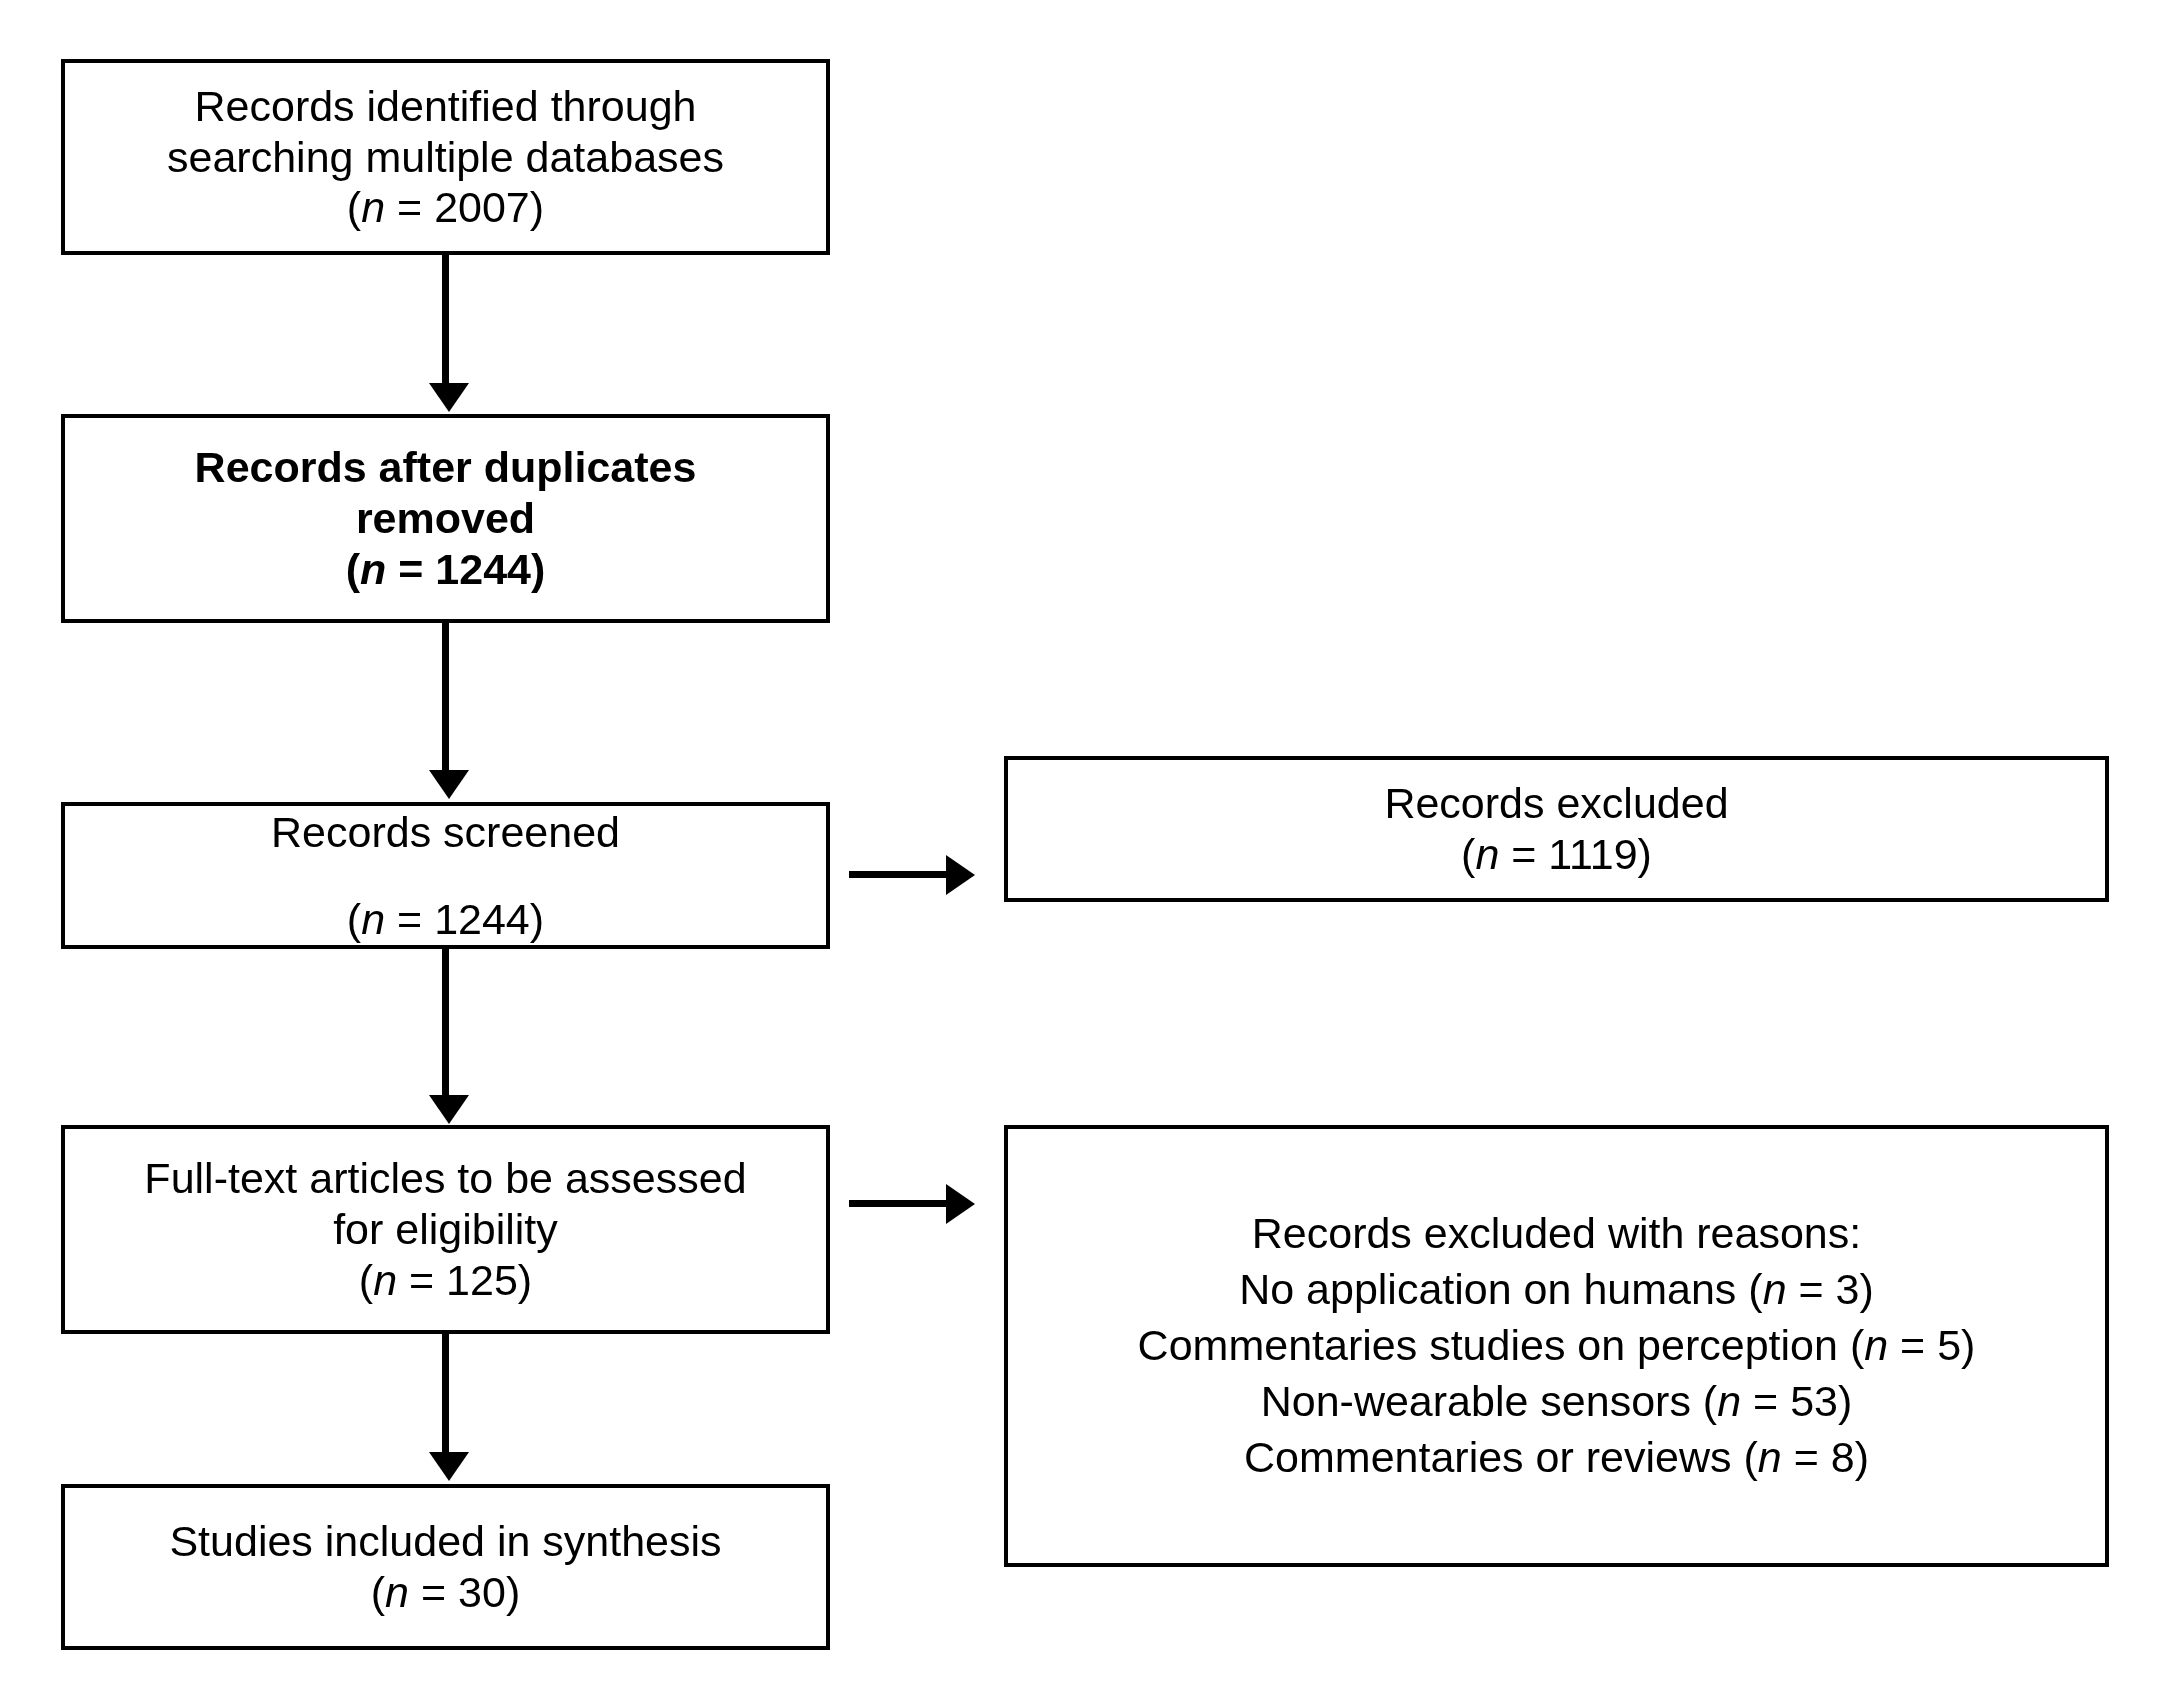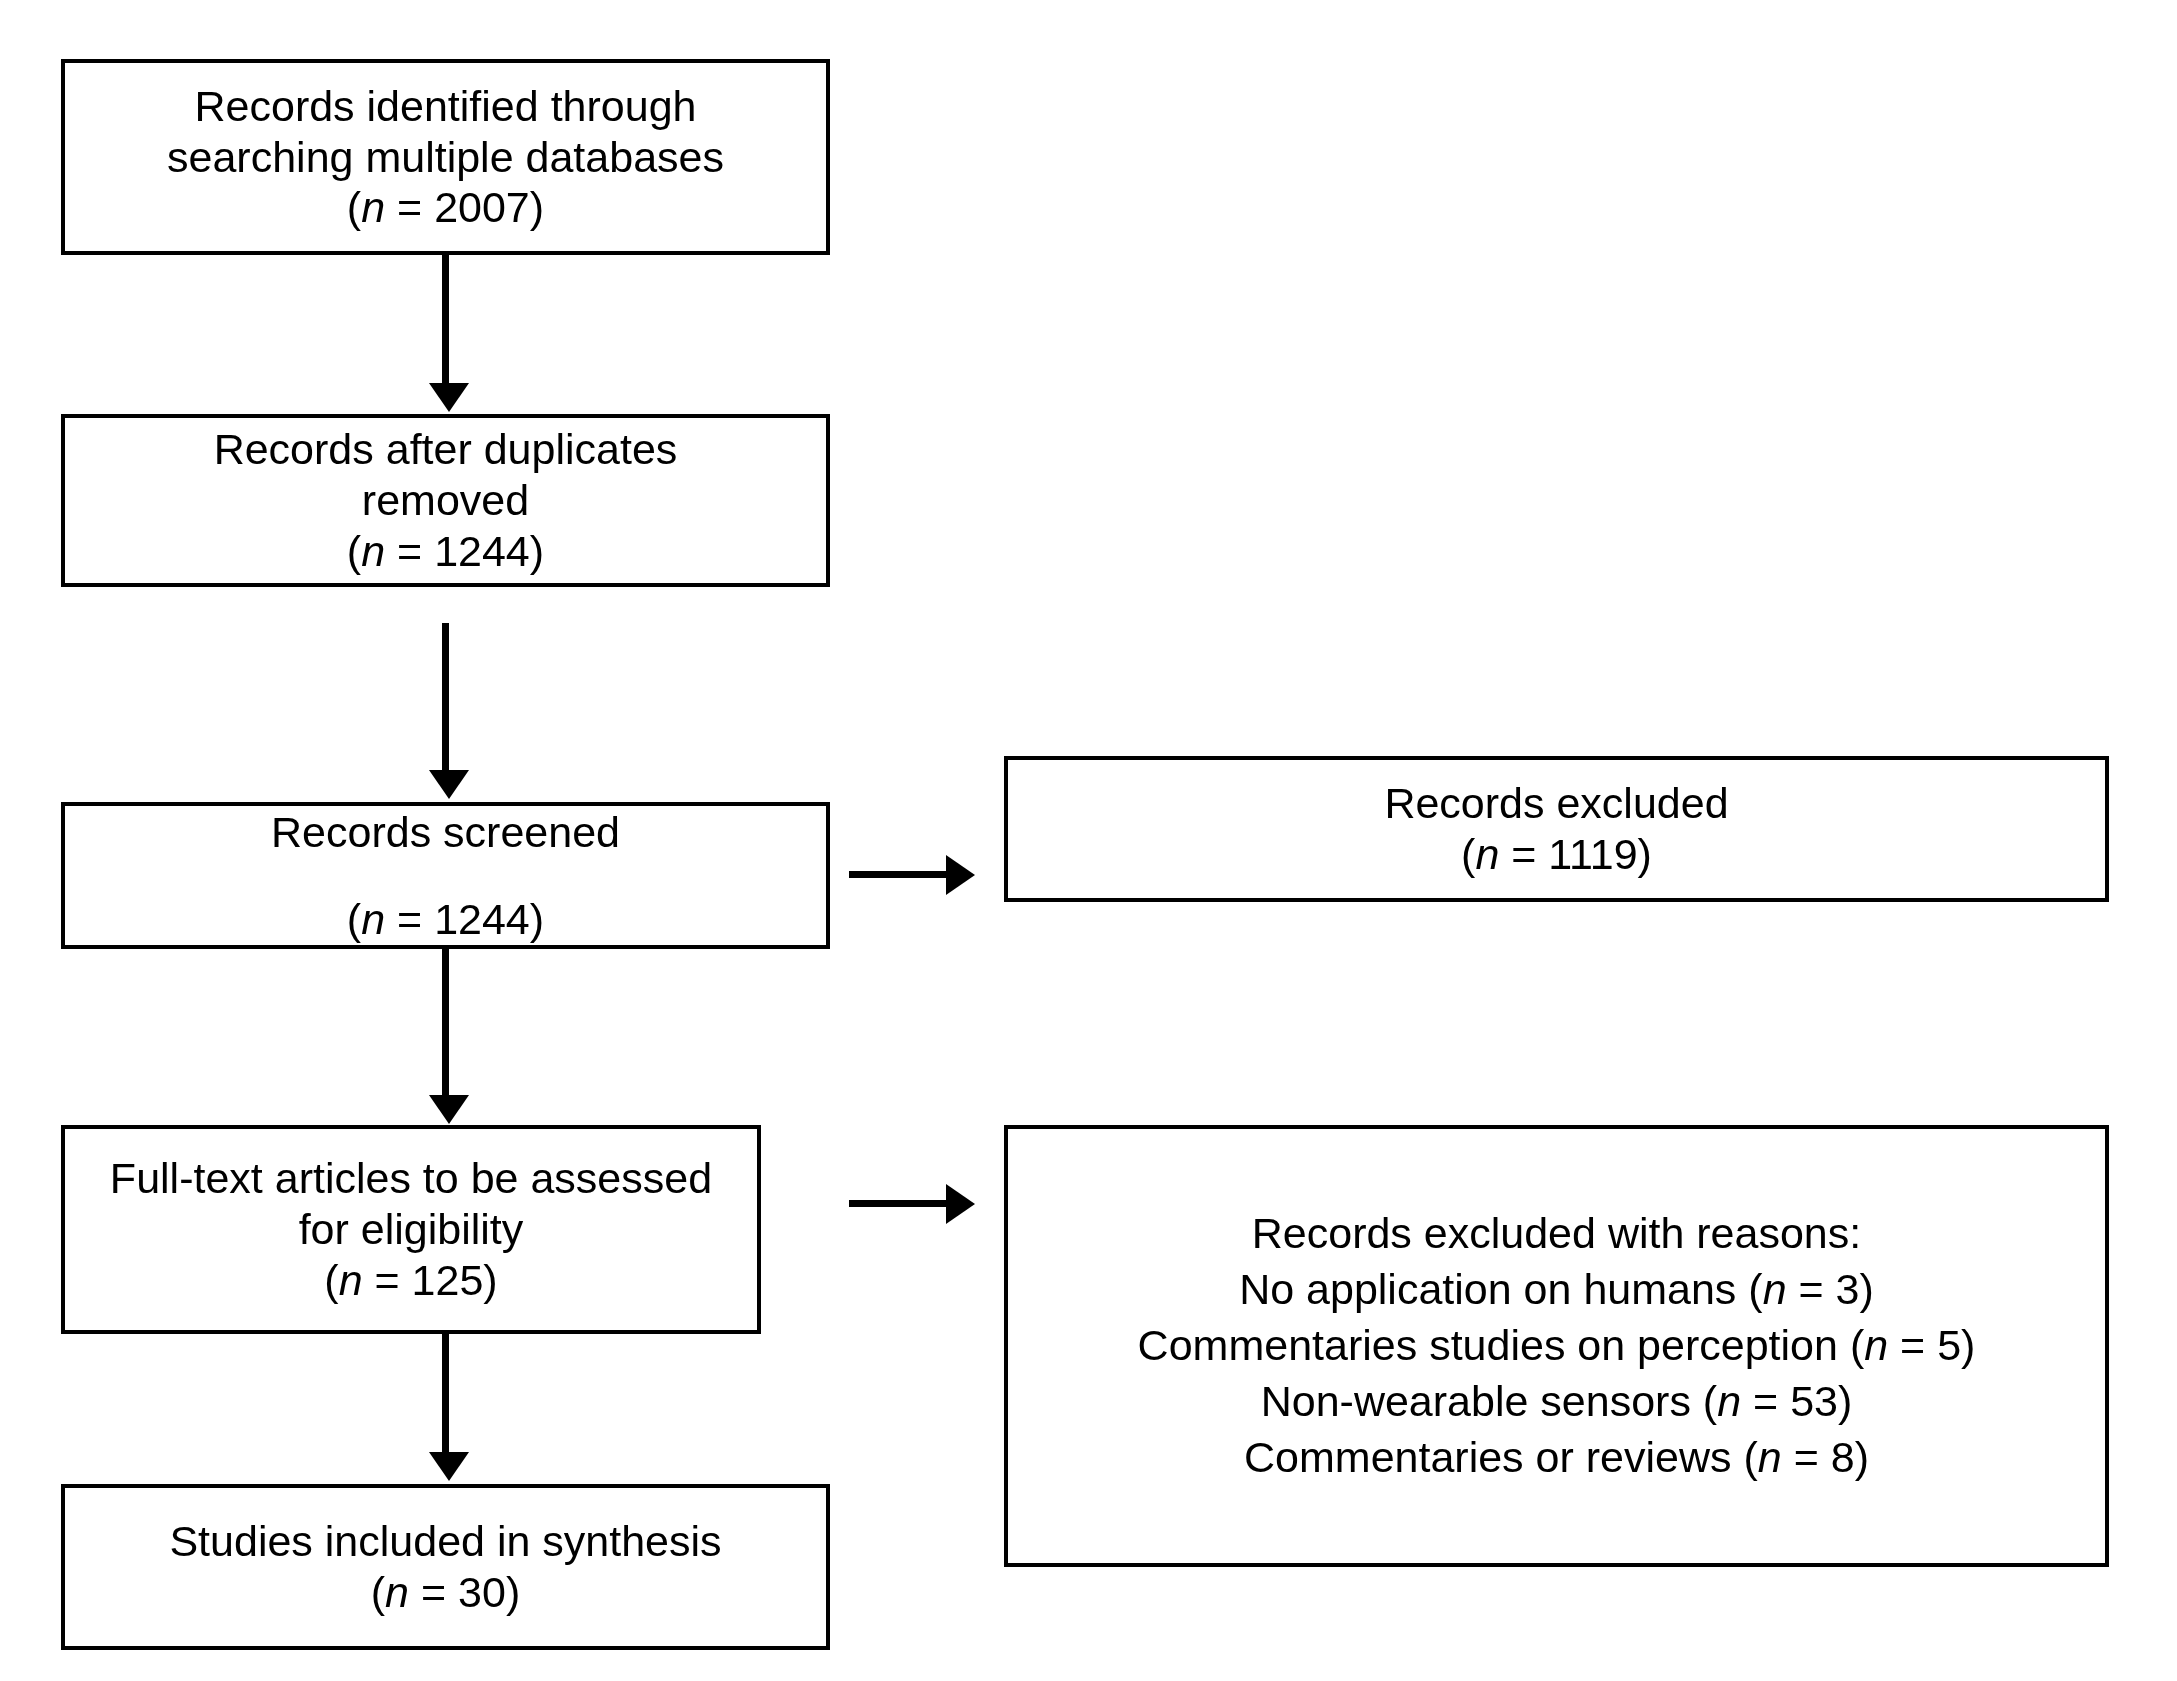--- a/index.html
+++ b/index.html
@@ -57,23 +57,23 @@
     position: absolute;
     width: 0;
     height: 0;
     border-top: 20px solid transparent;
     border-bottom: 20px solid transparent;
     border-left: 29.5px solid #000000;
   }
 
   
   #box-identified   { left: 61px;  top: 59px;   width: 769px; height: 196px; }
-  #box-duplicates   { left: 61px;  top: 414px;  width: 769px; height: 173px; }
+  #box-duplicates   { left: 61px;  top: 414px;  width: 769px; height: 209px; font-weight: bold; }
   #box-screened     { left: 61px;  top: 802px;  width: 769px; height: 147px; gap: 36px; }
-  #box-fulltext     { left: 61px;  top: 1125px; width: 700px; height: 209px; }
+  #box-fulltext     { left: 61px;  top: 1125px; width: 769px; height: 209px; }
   #box-included     { left: 61px;  top: 1484px; width: 769px; height: 166px; }
   #box-excluded     { left: 1004px; top: 756px;  width: 1105px; height: 146px; }
   #box-excluded-reasons { left: 1004px; top: 1125px; width: 1105px; height: 442px;
                           line-height: 1.30; align-items: center; }
 
   #arrow1-line { left: 442px; top: 255px;  height: 130px; }
   #arrow1-head { left: 429px; top: 383px; }
   #arrow2-line { left: 442px; top: 623px;  height: 149px; }
   #arrow2-head { left: 429px; top: 770px; }
   #arrow3-line { left: 442px; top: 949px;  height: 147px; }

